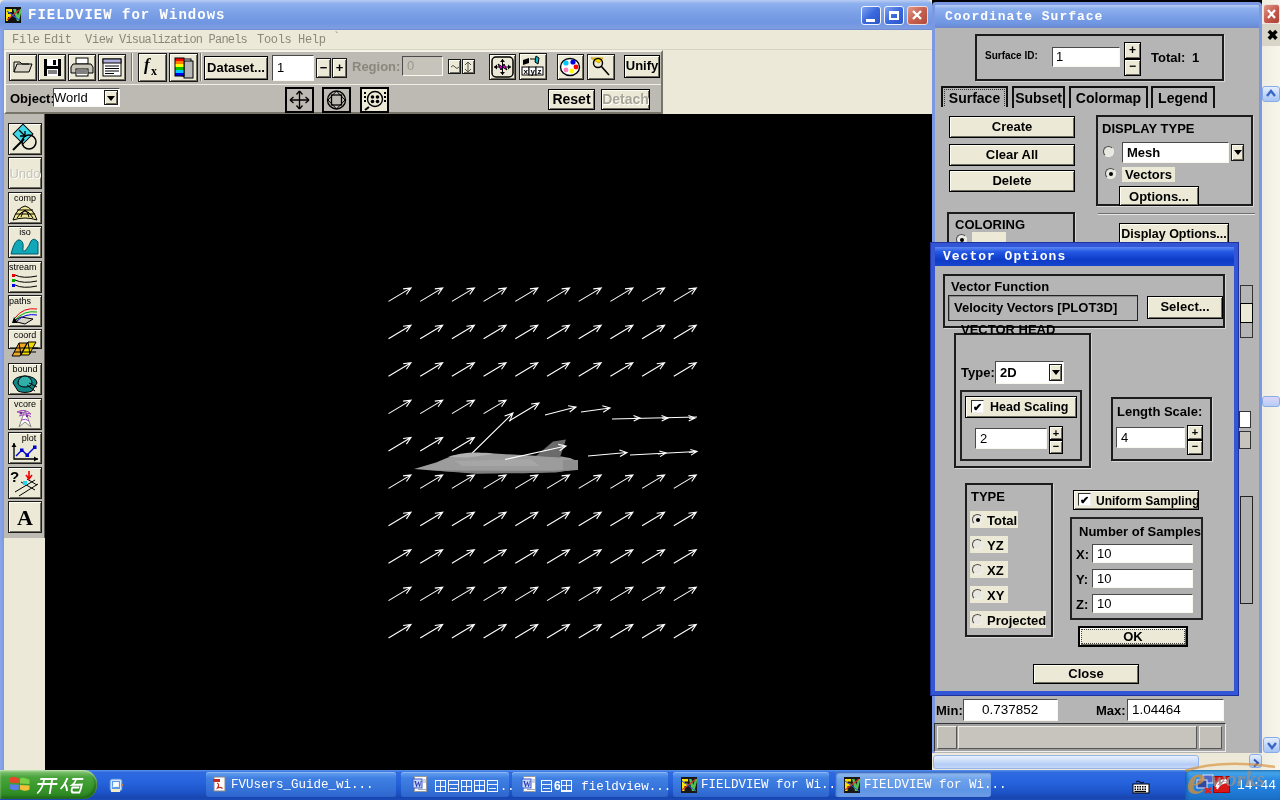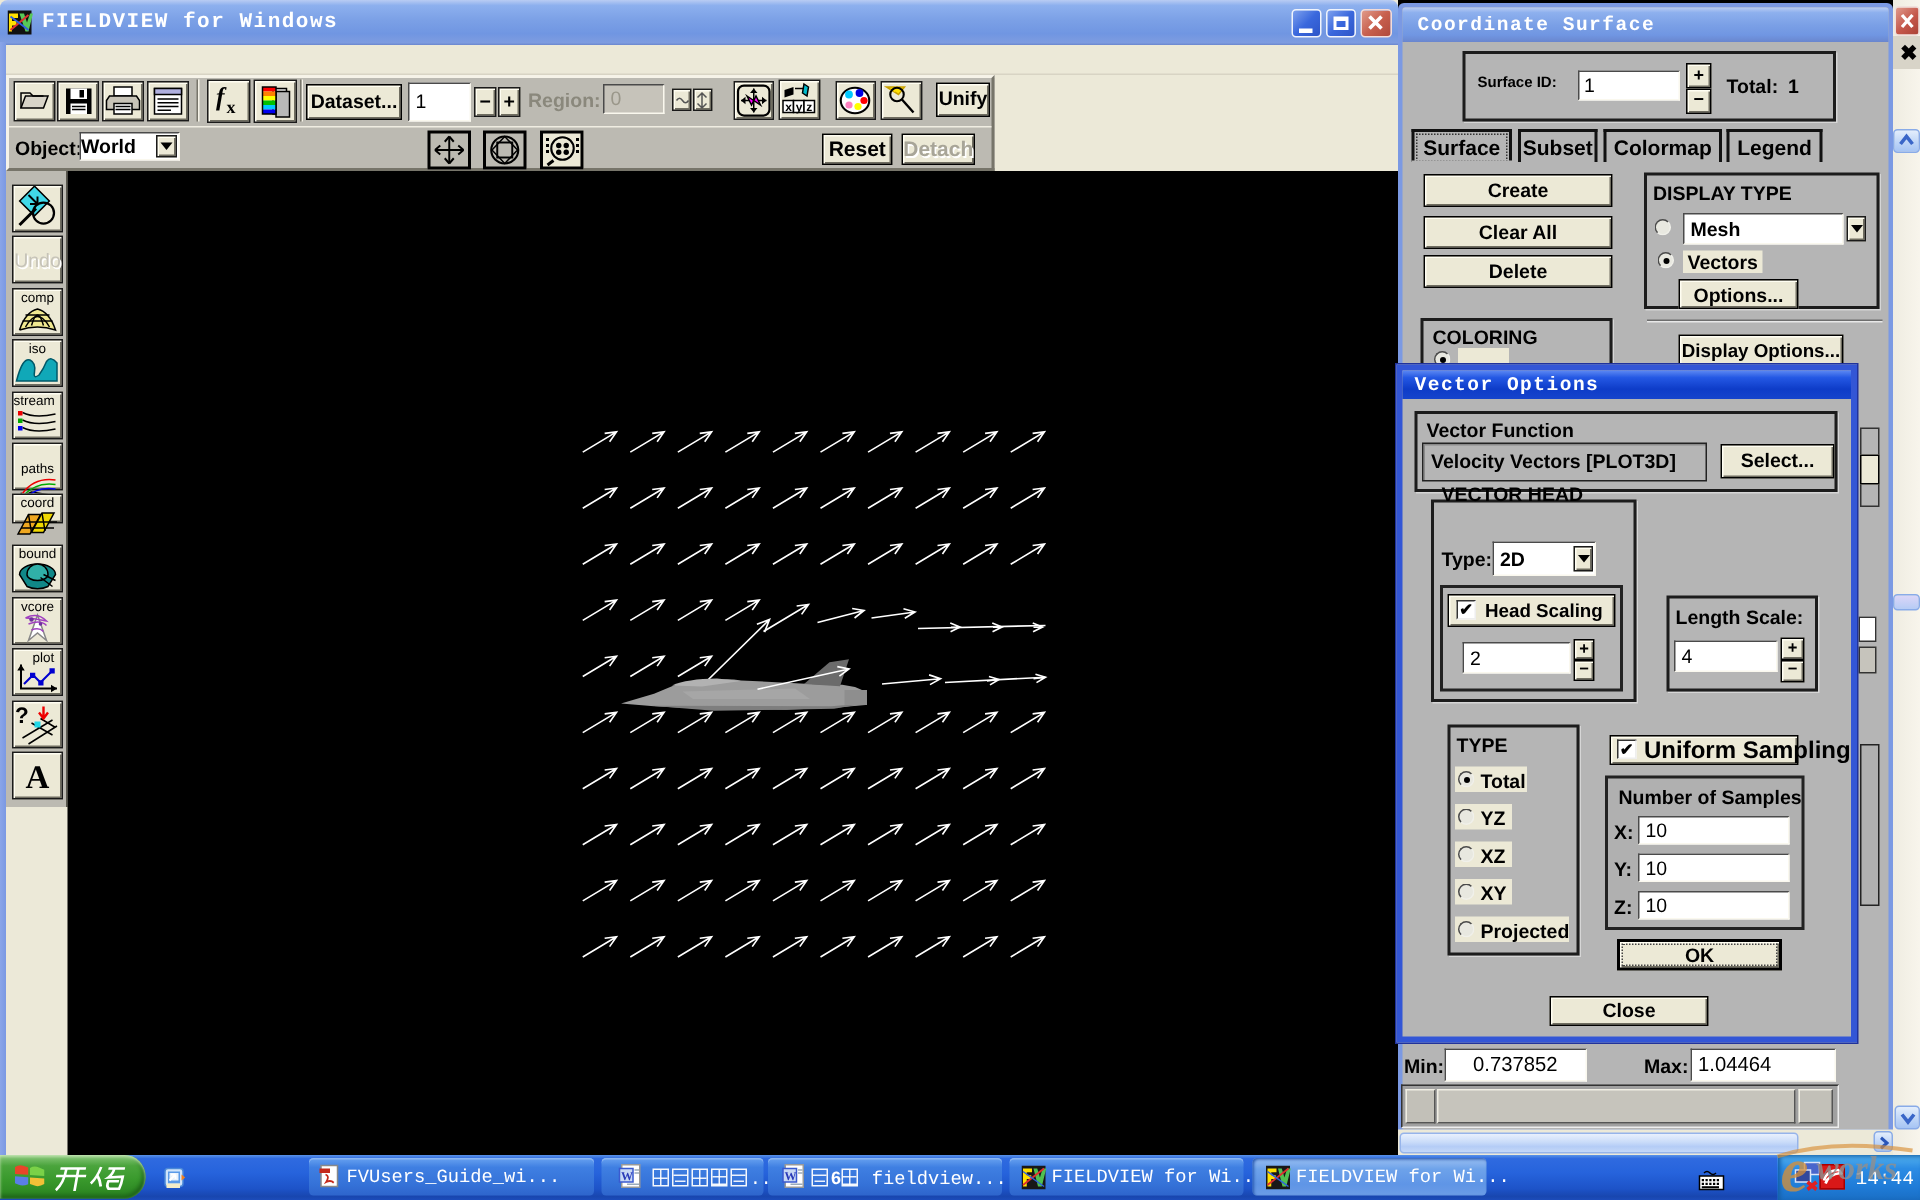--- a/index.html
+++ b/index.html
@@ -39,20 +39,29 @@
       </div>
     <div class="abs" style="left:884px;top:6px;width:20px;height:19px;border-radius:3px;border:1px solid #f0f4fc;background:linear-gradient(135deg,#7fa2ee 0%,#3a68dd 50%,#2d55c8 100%)">
         <div class="abs" style="left:4px;top:4px;width:10px;height:9px;border:2px solid #fff;border-top-width:3px"></div>
       </div>
     <div class="abs" style="left:907px;top:6px;width:21px;height:19px;border-radius:3px;border:1px solid #f4dcd8;background:linear-gradient(135deg,#e09a8a 0%,#c8604e 50%,#b04a3c 100%)"><svg width="19" height="17">
           <path d="M5 4 L13 12 M13 4 L5 12" stroke="#fff" stroke-width="2.4"></path>
         </svg></div>
   </div>
 
   <div class="abs" style="left:4px;top:30px;width:928px;height:20px;background:#ece9d8;border-bottom:1px solid #d8d4c4"></div>
+  <div class="abs mono" style="left:0;top:33px;width:932px;height:16px;font-size:12px;letter-spacing:-0.3px;color:#8b887b">
+    <span class="abs" style="left:12px">File</span>
+      <span class="abs" style="left:44px">Edit</span>
+      <span class="abs" style="left:85px">View</span>
+      <span class="abs" style="left:119px;letter-spacing:-0.8px">Visualization Panels</span>
+      <span class="abs" style="left:257px">Tools</span>
+      <span class="abs" style="left:298px">Help</span>
+      <span class="abs" style="left:333px;top:-2px">`</span>
+  </div>
 
   <div class="abs" style="left:4px;top:50px;width:659px;height:64px;background:#bcbab2;border-top:2px solid #f6f3e8;border-left:2px solid #f6f3e8;border-right:2px solid #77756a;border-bottom:2px solid #77756a"></div>
   <div class="abs" style="left:131px;top:53px;width:2px;height:28px;border-left:1px solid #77756a;border-right:1px solid #f6f3e8"></div>
 <div class="abs" style="left:200px;top:53px;width:2px;height:28px;border-left:1px solid #77756a;border-right:1px solid #f6f3e8"></div>
 <div class="abs" style="left:6px;top:84px;width:655px;height:1px;background:#f0ede2"></div>
 
 <div class="tbtn" style="left:9px;top:54px;width:28px;height:27px"><svg width="26" height="25" viewBox="0 0 26 25">
         <path d="M4 17 L7 9 H22 L19 17 Z" fill="#d8d4c8" stroke="#000"></path>
         <path d="M4 17 V7 h6 l2 2 h7" fill="none" stroke="#000"></path>
       </svg></div>
@@ -130,21 +139,21 @@
       </svg></div>
 <div class="tbtn" style="left:587px;top:54px;width:28px;height:26px;background:#ece9d6"><svg width="25" height="24" viewBox="0 0 25 24">
         <path d="M3 3 h12 l-4 5 z" fill="#ffe000" stroke="#c8a000"></path>
         <circle cx="10" cy="8" r="4.5" fill="none" stroke="#000" stroke-width="1.4"></circle>
         <path d="M13 11 L21 20" stroke="#000" stroke-width="1.6"></path>
         <path d="M8 6 q2 -2 4 0" stroke="#ffe000" fill="none"></path>
       </svg></div>
 <div class="btn" style="left:624px;top:55px;width:36px;height:23px;line-height:20px">Unify</div>
 
 <div class="lbl" style="left:10px;top:91px">Object:</div>
-<div class="fld" style="left:53px;top:88px;width:67px;height:19px;font-weight:bold;padding-left:0;line-height:17px">World</div>
+<div class="fld" style="left:53px;top:88px;width:67px;height:19px;font-weight:normal;padding-left:0;line-height:17px">World</div>
 <div class="tbtn" style="left:104px;top:90px;width:14px;height:15px"><svg width="12" height="13">
         <path d="M2 4 h8 l-4 5 z" fill="#000"></path>
       </svg></div>
 <div class="tbtn" style="left:285px;top:87px;width:29px;height:26px;box-shadow:none;border:2px solid #000;background:#bcbab2"><svg width="25" height="22" viewBox="0 0 25 22">
         <path d="M12.5 2 v18 M3 11 h19" stroke="#000" stroke-width="1.3"></path>
         <path d="M12.5 2 l-3 3.5 M12.5 2 l3 3.5 M12.5 20 l-3 -3.5 M12.5 20 l3 -3.5 M3 11 l3.5 -3 M3 11 l3.5 3 M22 11 l-3.5 -3 M22 11 l-3.5 3" stroke="#000" stroke-width="1.3" fill="none"></path>
       </svg></div>
 <div class="tbtn" style="left:322px;top:87px;width:29px;height:26px;box-shadow:none;border:2px solid #000;background:#bcbab2"><svg width="25" height="22" viewBox="0 0 25 22">
         <circle cx="12.5" cy="11" r="9" fill="none" stroke="#000" stroke-width="1.4"></circle>
         <rect x="7.5" y="6" width="10" height="10" fill="none" stroke="#000" stroke-width="1.3"></rect>
@@ -194,21 +203,21 @@
 <div class="tbtn" style="left:8px;top:261px;width:34px;height:32px"><div style="font:9px 'Liberation Sans';text-align:left;line-height:8px;margin-top:1px">stream</div><svg width="32" height="21" viewBox="0 0 32 21">
         <g fill="none" stroke="#000">
           <path d="M6 4 q8 4 22 1"></path>
           <path d="M6 9 q8 4 22 1"></path>
           <path d="M6 14 q8 4 22 1"></path>
         </g>
         <rect x="3" y="3" width="3" height="3" fill="#e00"></rect>
         <rect x="3" y="8" width="3" height="3" fill="#0a0"></rect>
         <rect x="3" y="13" width="3" height="3" fill="#00e"></rect>
       </svg></div>
-<div class="tbtn" style="left:8px;top:295px;width:34px;height:32px"><div style="font:9px 'Liberation Sans';text-align:center;line-height:8px;margin-top:12px">paths</div><svg width="32" height="21" viewBox="0 0 32 21">
+<div class="tbtn" style="left:8px;top:295px;width:34px;height:32px"><div style="font:9px 'Liberation Sans';line-height:8px;margin-top:1px">paths</div><svg width="32" height="21" viewBox="0 0 32 21">
         <path d="M4 16 l8 -4 12 2 -8 5 z" fill="#d8d4c8" stroke="#000"></path>
         <g fill="none">
           <path d="M6 13 Q14 2 28 4" stroke="#e00"></path>
           <path d="M6 15 Q15 5 28 7" stroke="#0a0"></path>
           <path d="M8 16 Q16 8 28 10" stroke="#00e"></path>
         </g>
         <path d="M5 12 l4 6 h-6 z" fill="#000"></path>
       </svg></div>
 <div class="tbtn" style="left:8px;top:329px;width:34px;height:20px"><div style="font:9px 'Liberation Sans';text-align:center;line-height:8px;margin-top:1px">coord</div><svg width="32" height="21" viewBox="0 0 32 21">
         <g stroke="#000">
@@ -475,21 +484,21 @@
 <div class="abs" style="left:970px;top:561px;width:38px;height:17px;background:#ece9d6"></div>
 <div class="radio" style="left:972px;top:564px"></div>
 <div class="lbl" style="left:987px;top:563px">XZ</div>
 <div class="abs" style="left:970px;top:586px;width:38px;height:17px;background:#ece9d6"></div>
 <div class="radio" style="left:972px;top:589px"></div>
 <div class="lbl" style="left:987px;top:588px">XY</div>
 <div class="abs" style="left:970px;top:611px;width:76px;height:17px;background:#ece9d6"></div>
 <div class="radio" style="left:972px;top:614px"></div>
 <div class="lbl" style="left:987px;top:613px">Projected</div>
 
-<div class="btn" style="left:1073px;top:490px;width:126px;height:20px;text-align:left"><span class="chk" style="left:4px;top:2px">✔</span><span style="margin-left:22px;font-size:16px;white-space:nowrap">Uniform Sampling</span></div>
+<div class="btn" style="left:1073px;top:490px;width:126px;height:20px;text-align:left"><span class="chk" style="left:4px;top:2px">✔</span><span style="margin-left:22px;font-size:12px;white-space:nowrap">Uniform Sampling</span></div>
 <div class="abs" style="left:1070px;top:517px;width:133px;height:103px;border:2px solid #222;background:#b0b0b0"></div>
 <div class="lbl" style="left:1079px;top:524px">Number of Samples</div>
 <div class="lbl" style="left:1076px;top:547px">X:</div>
 <div class="fld" style="left:1092px;top:544px;width:101px;height:19px;padding-left:4px;line-height:17px">10</div>
 <div class="lbl" style="left:1076px;top:572px">Y:</div>
 <div class="fld" style="left:1092px;top:569px;width:101px;height:19px;padding-left:4px;line-height:17px">10</div>
 <div class="lbl" style="left:1076px;top:597px">Z:</div>
 <div class="fld" style="left:1092px;top:594px;width:101px;height:19px;padding-left:4px;line-height:17px">10</div>
 <div class="btn" style="left:1078px;top:626px;width:110px;height:21px;border:2px solid #000;line-height:17px"><div class="abs" style="left:1px;top:1px;right:1px;bottom:1px;border:1px dotted #444"></div>OK</div>
 

